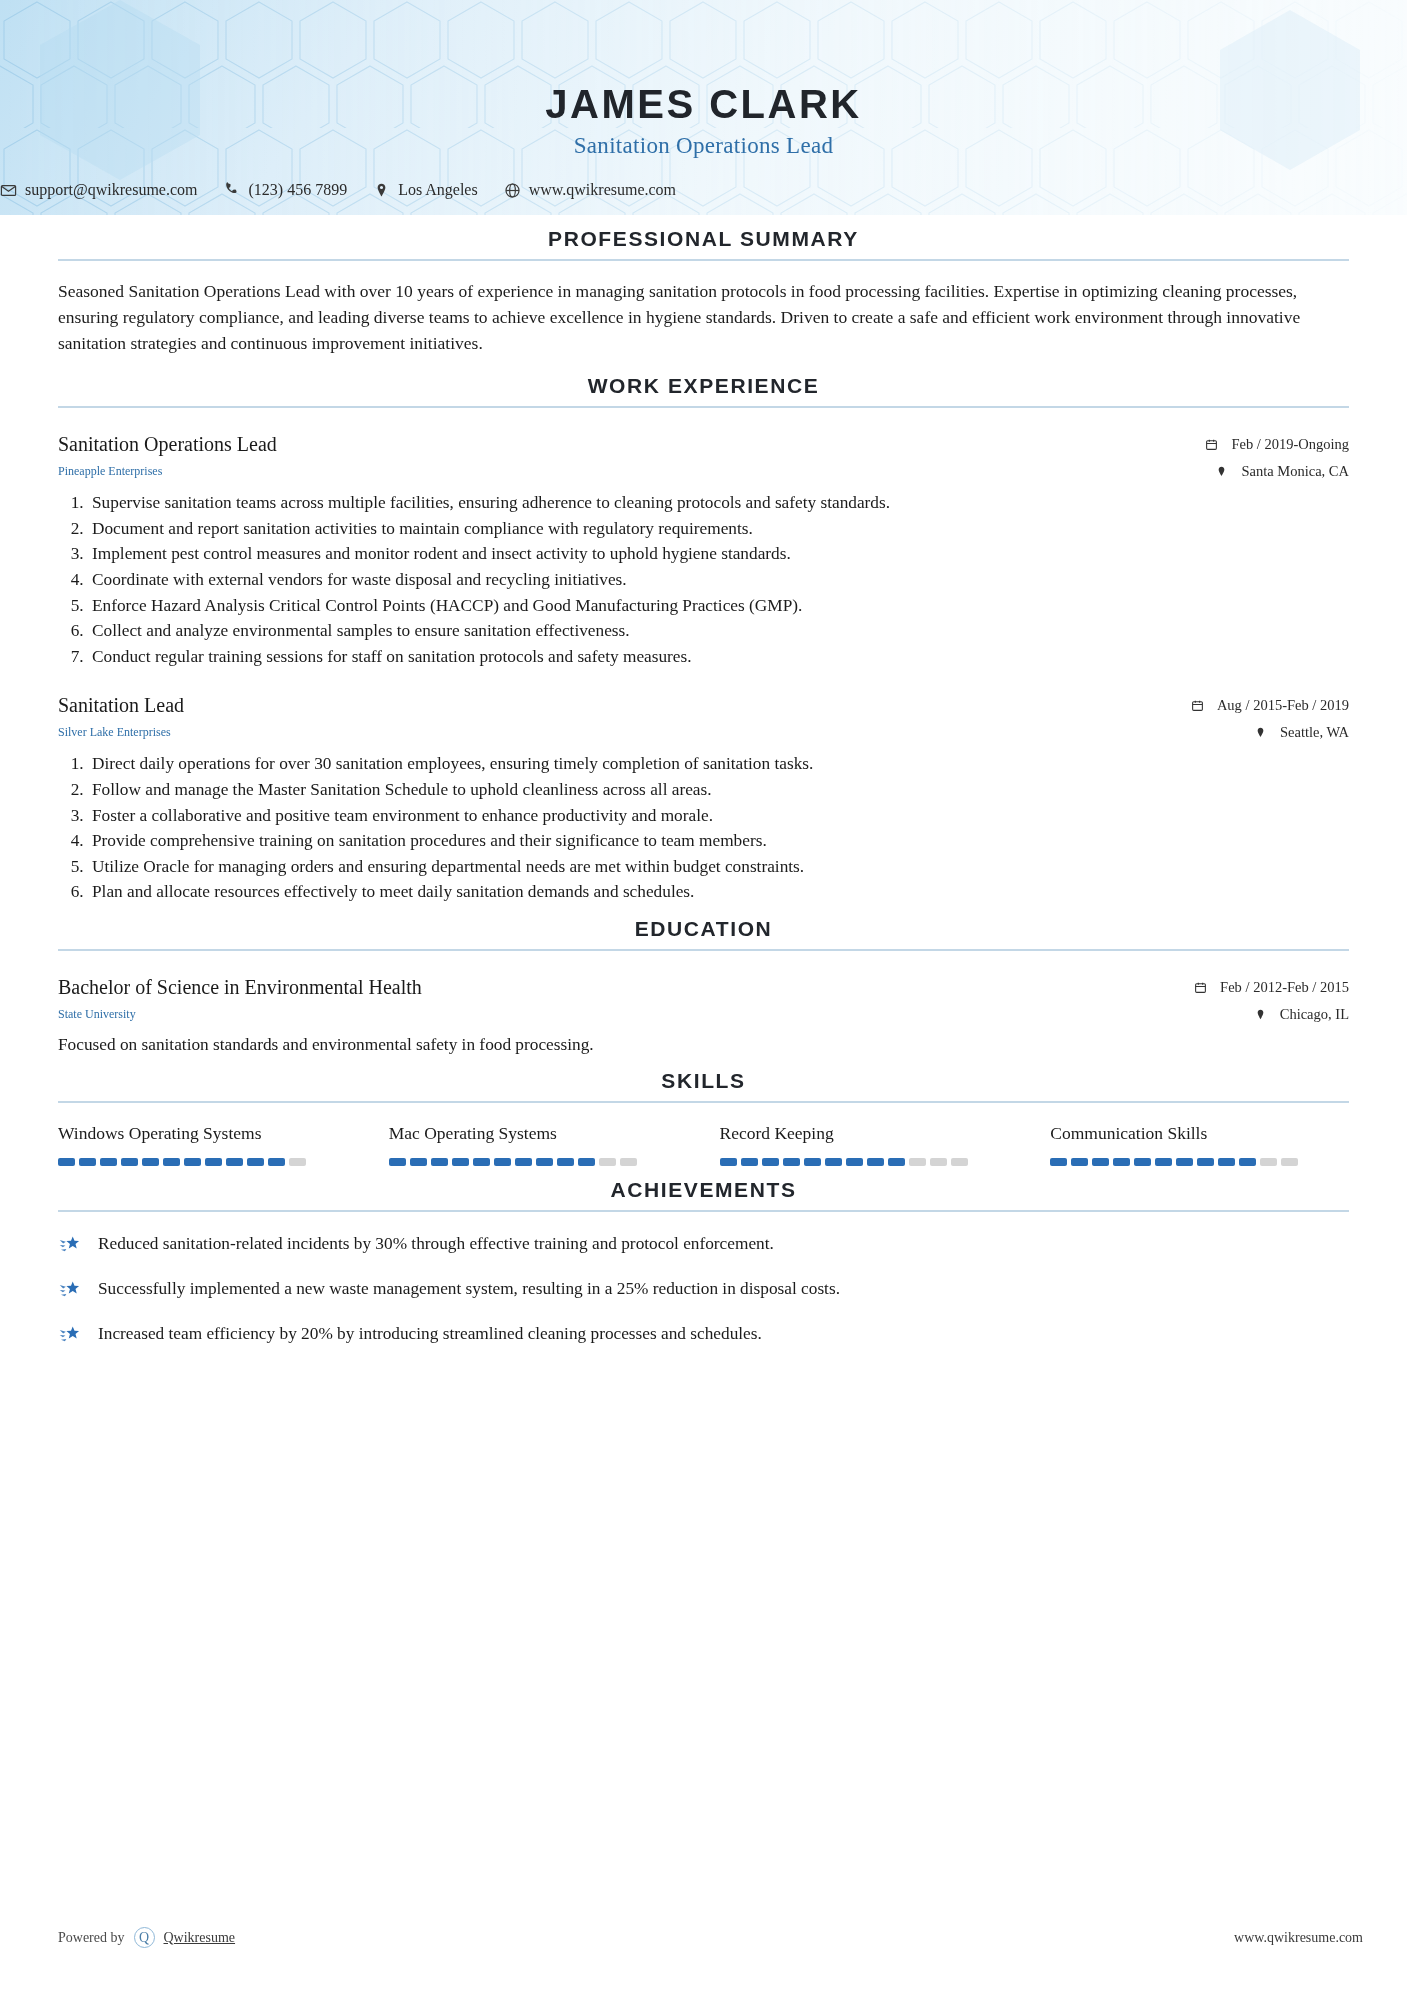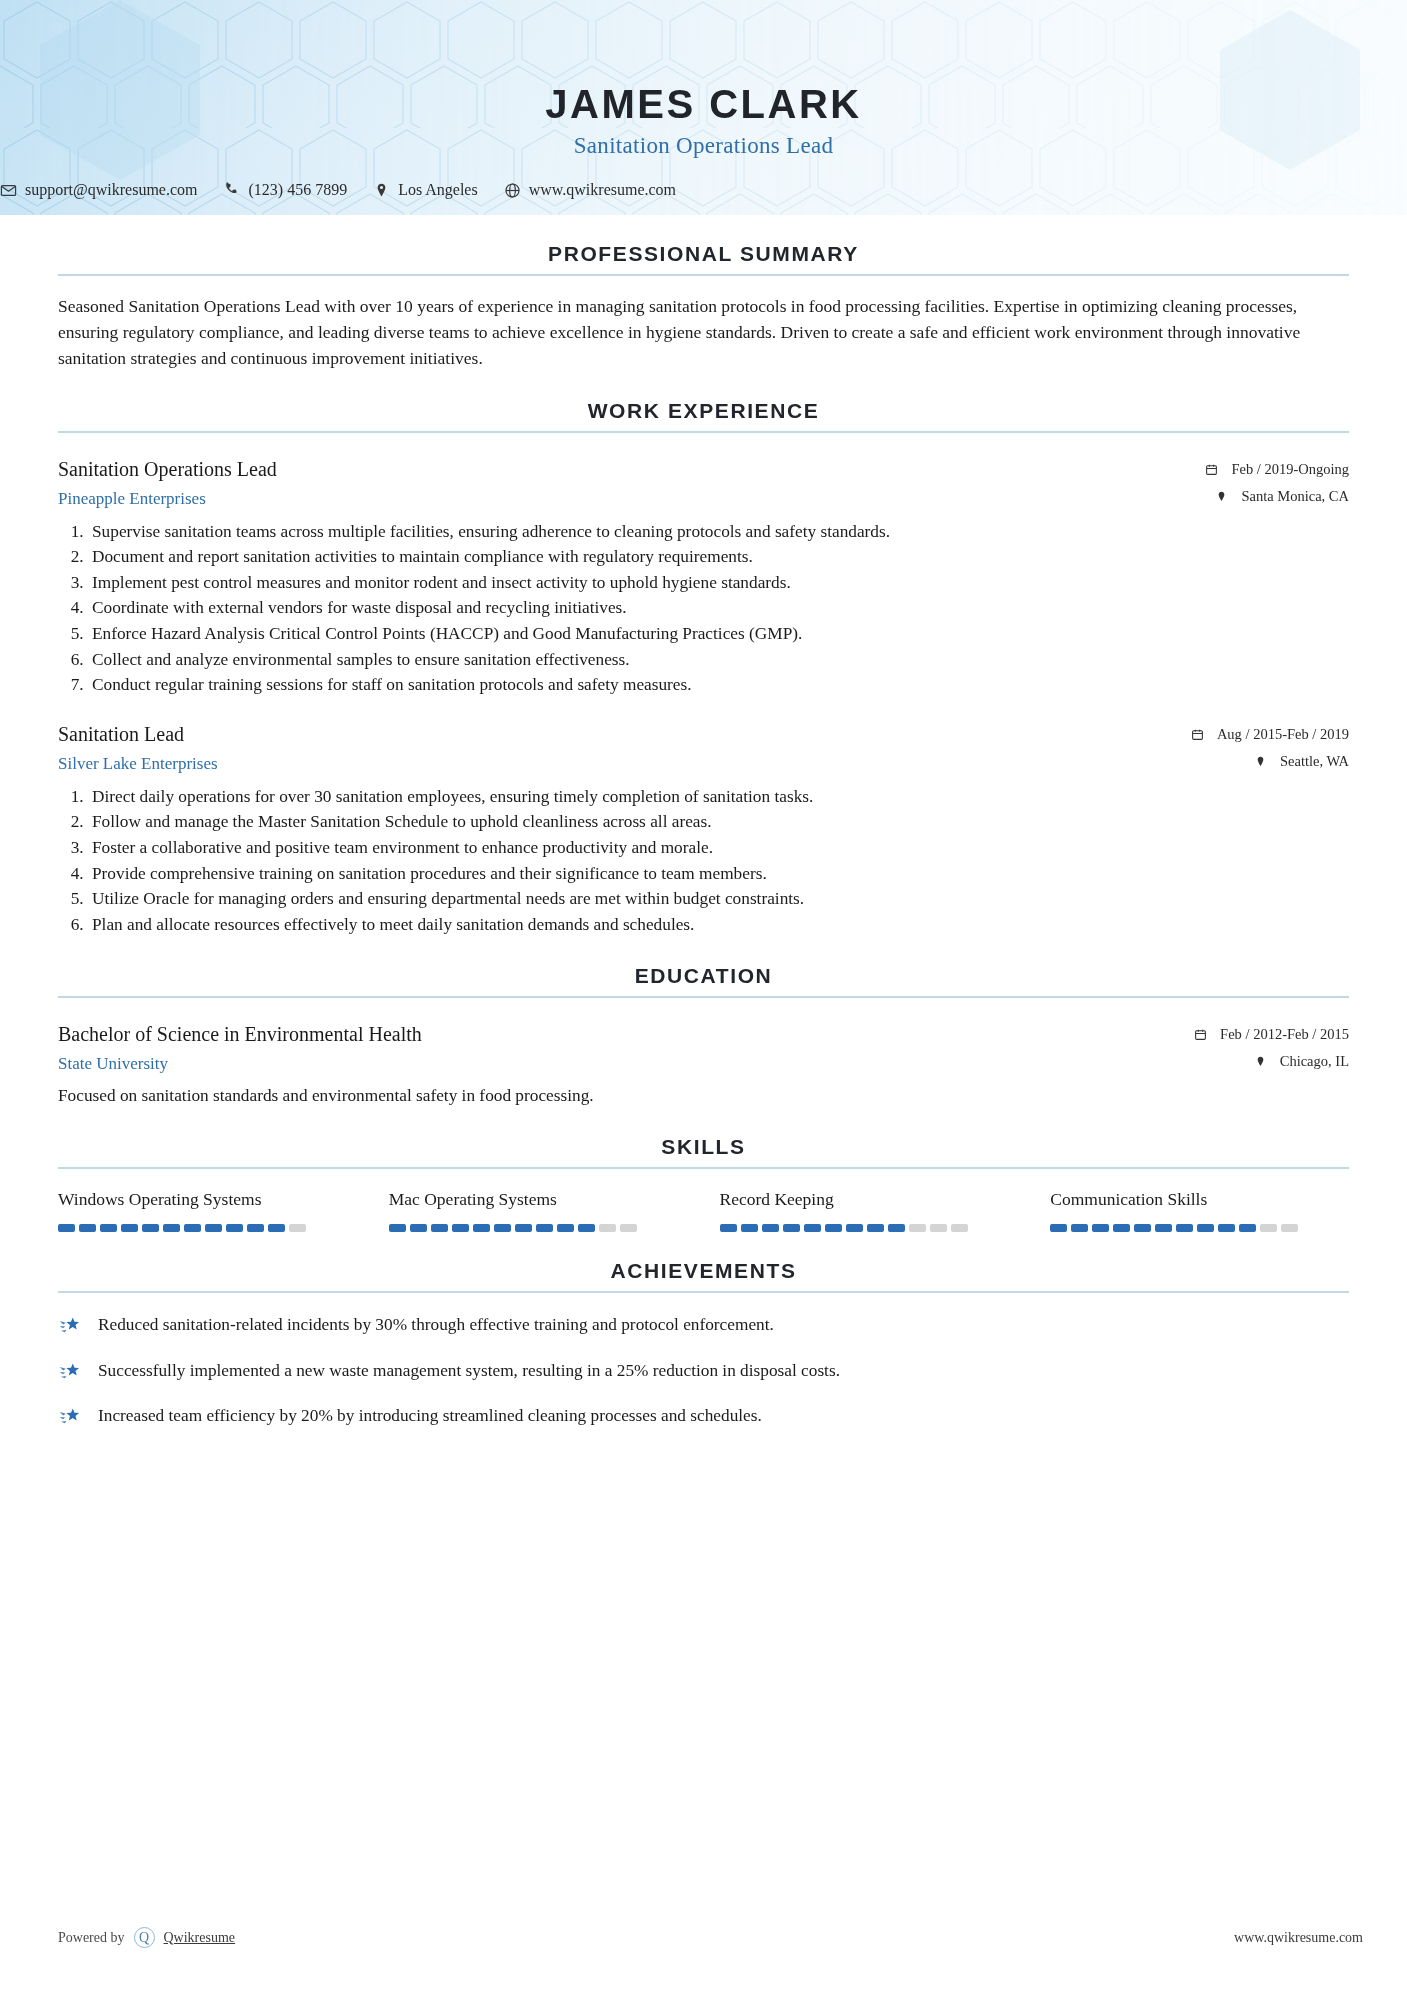--- a/index.html
+++ b/index.html
@@ -68,21 +68,21 @@
     width: 17px;
     height: 17px;
     color: #3a3a3a;
   }
   .contact-item .ic svg { display: block; }
 
   
   .page {
     padding: 0 58px;
   }
-  .section { margin-top: 27px; }
+  .section { margin-top: 12px; }
   .section-title {
     font-family: "Liberation Sans", sans-serif;
     font-size: 21px;
     font-weight: bold;
     letter-spacing: 1.6px;
     text-align: center;
     color: #22262c;
     margin: 0 0 8px 0;
   }
   .rule {
@@ -106,21 +106,21 @@
     justify-content: space-between;
     align-items: flex-start;
   }
   .entry-left { max-width: 72%; }
   .entry-role {
     font-size: 20px;
     color: #1a1a1a;
     line-height: 1.2;
   }
   .entry-company {
-    font-size: 17px;
+    font-size: 12px;
     color: #2f6fa8;
     margin-top: 8px;
   }
   .entry-right {
     text-align: right;
     font-size: 14.5px;
     color: #2a2a2a;
     padding-top: 4px;
     white-space: nowrap;
   }

